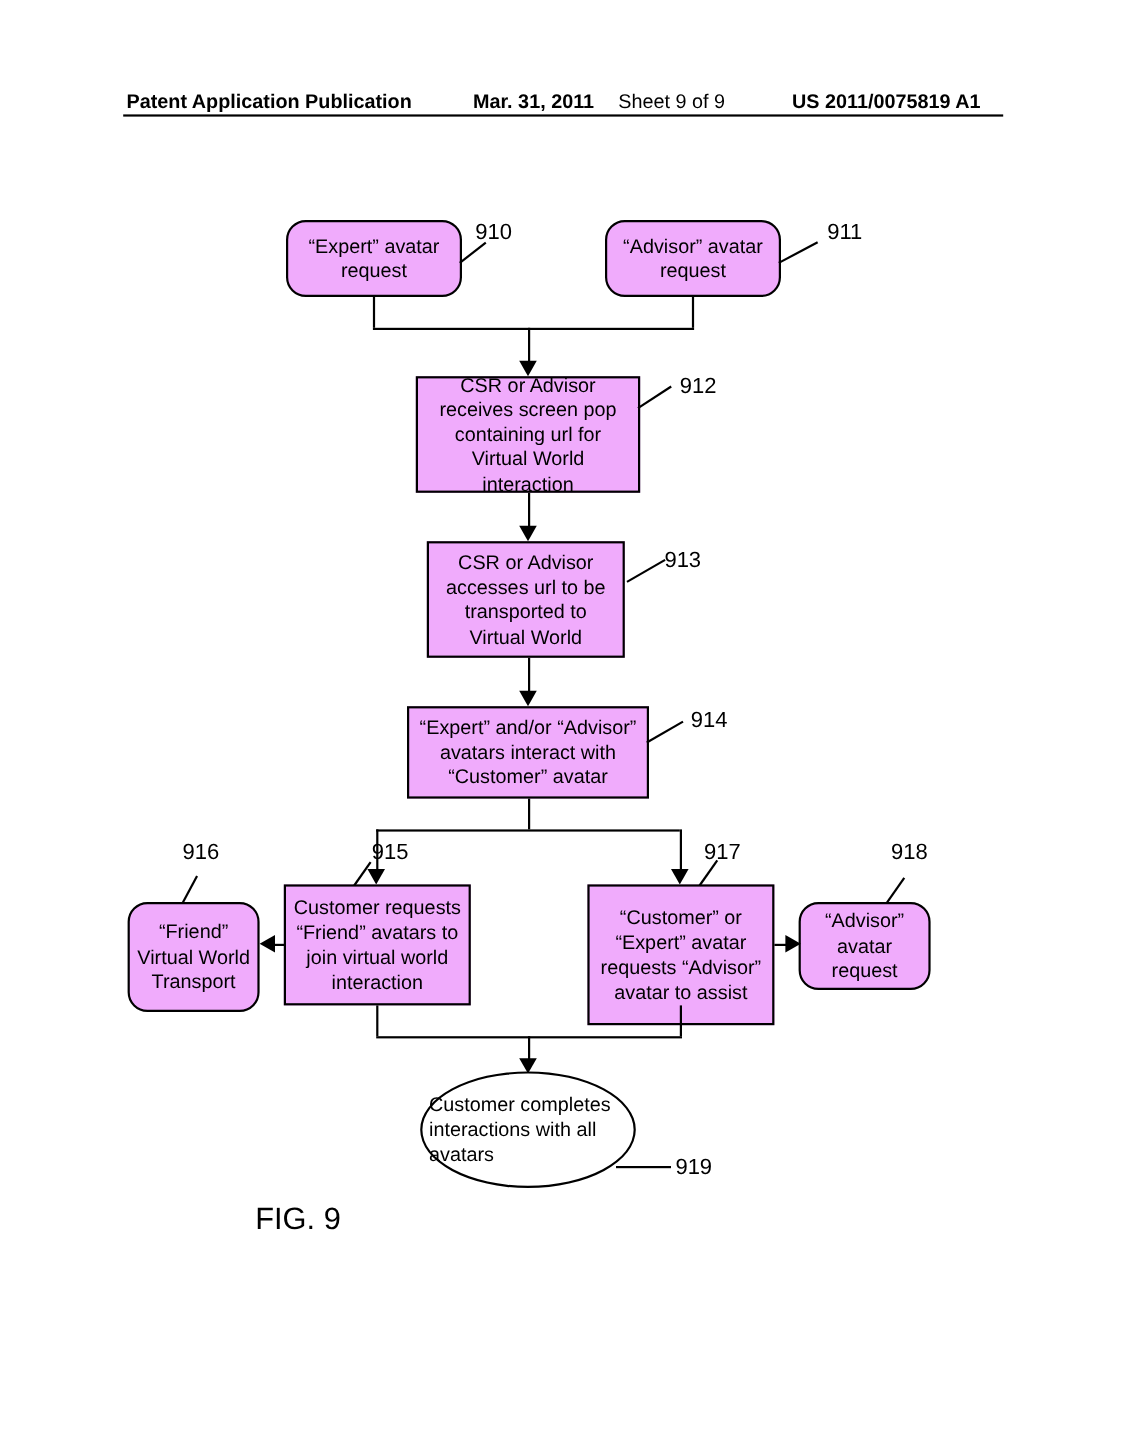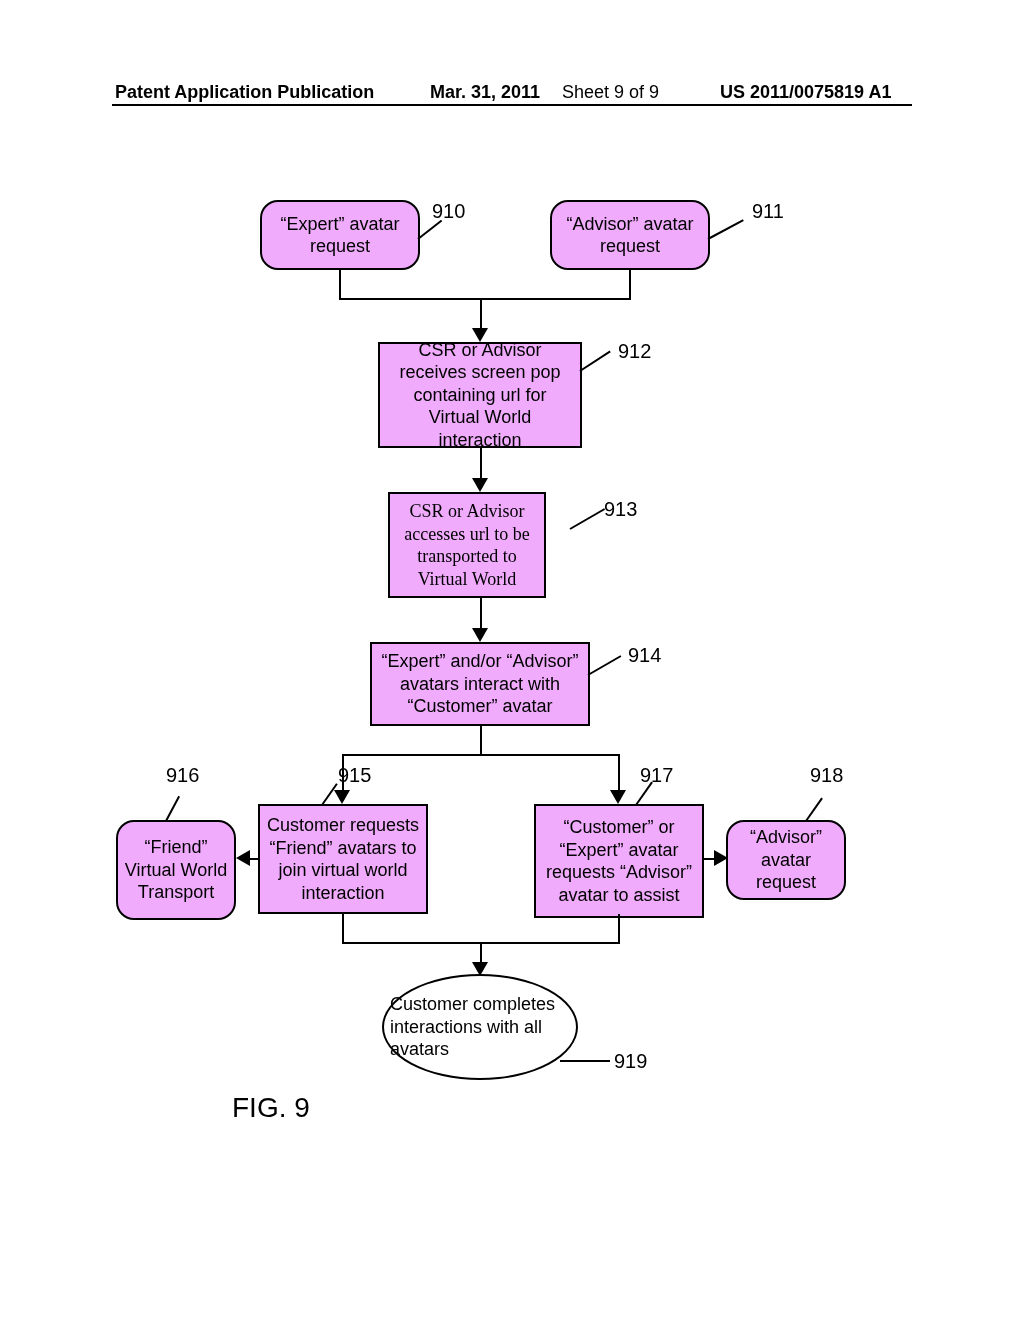--- a/index.html
+++ b/index.html
@@ -134,21 +134,21 @@
   <div class="vline" style="left:480px; top:298px; height:34px;"></div>
   <div class="arrow-down" style="left:472px; top:328px;"></div>
 
   <div class="box" style="left:378px; top:342px; width:204px; height:106px;">CSR or Advisor receives screen pop containing url for Virtual World interaction</div>
   <div class="lbl" style="left:618px; top:340px;">912</div>
   <div class="lead" style="left:580px; top:370px; width:36px; transform:rotate(-33deg);"></div>
 
   <div class="vline" style="left:480px; top:448px; height:34px;"></div>
   <div class="arrow-down" style="left:472px; top:478px;"></div>
 
-  <div class="box" style="left:388px; top:492px; width:158px; height:106px;font-family:Liberation Serif, serif;">CSR or Advisor accesses url to be transported to Virtual World</div>
+  <div class="box" style="left:388px; top:492px; width:180px; height:106px;">CSR or Advisor accesses url to be transported to Virtual World</div>
   <div class="lbl" style="left:604px; top:498px;">913</div>
   <div class="lead" style="left:570px; top:528px; width:40px; transform:rotate(-30deg);"></div>
 
   <div class="vline" style="left:480px; top:598px; height:34px;"></div>
   <div class="arrow-down" style="left:472px; top:628px;"></div>
 
   <div class="box" style="left:370px; top:642px; width:220px; height:84px;">“Expert” and/or “Advisor” avatars interact with “Customer” avatar</div>
   <div class="lbl" style="left:628px; top:644px;">914</div>
   <div class="lead" style="left:588px; top:674px; width:38px; transform:rotate(-30deg);"></div>
 
@@ -163,21 +163,21 @@
   <div class="lbl" style="left:338px; top:764px;">915</div>
   <div class="lead" style="left:322px; top:804px; width:26px; transform:rotate(-55deg);"></div>
 
   <div class="box rbox" style="left:116px; top:820px; width:120px; height:100px;">“Friend” Virtual World Transport</div>
   <div class="lbl" style="left:166px; top:764px;">916</div>
   <div class="lead" style="left:166px; top:820px; width:28px; transform:rotate(-62deg);"></div>
 
   <div class="hline" style="left:246px; top:858px; width:14px;"></div>
   <div class="arrow-left" style="left:236px; top:850px;"></div>
 
-  <div class="box" style="left:534px; top:804px; width:170px; height:114px;">“Customer” or “Expert” avatar requests “Advisor” avatar to assist</div>
+  <div class="box" style="left:534px; top:804px; width:170px; height:128px;">“Customer” or “Expert” avatar requests “Advisor” avatar to assist</div>
   <div class="lbl" style="left:640px; top:764px;">917</div>
   <div class="lead" style="left:636px; top:804px; width:28px; transform:rotate(-55deg);"></div>
 
   <div class="box rbox" style="left:726px; top:820px; width:120px; height:80px;">“Advisor” avatar request</div>
   <div class="lbl" style="left:810px; top:764px;">918</div>
   <div class="lead" style="left:806px; top:820px; width:28px; transform:rotate(-55deg);"></div>
 
   <div class="hline" style="left:704px; top:858px; width:14px;"></div>
   <div class="arrow-right" style="left:714px; top:850px;"></div>
 

